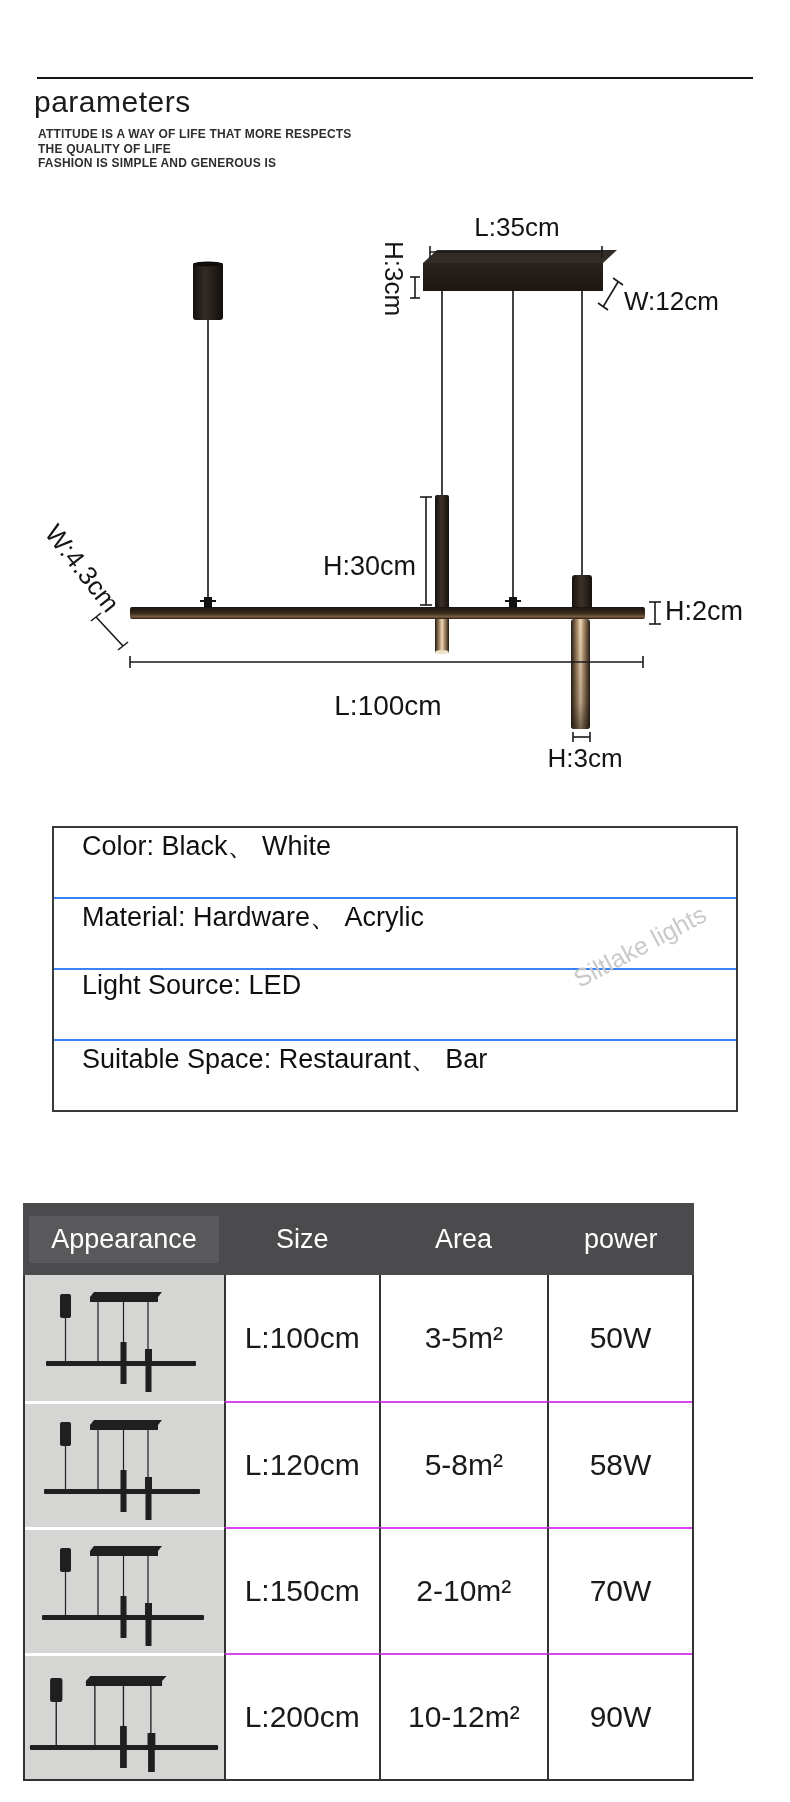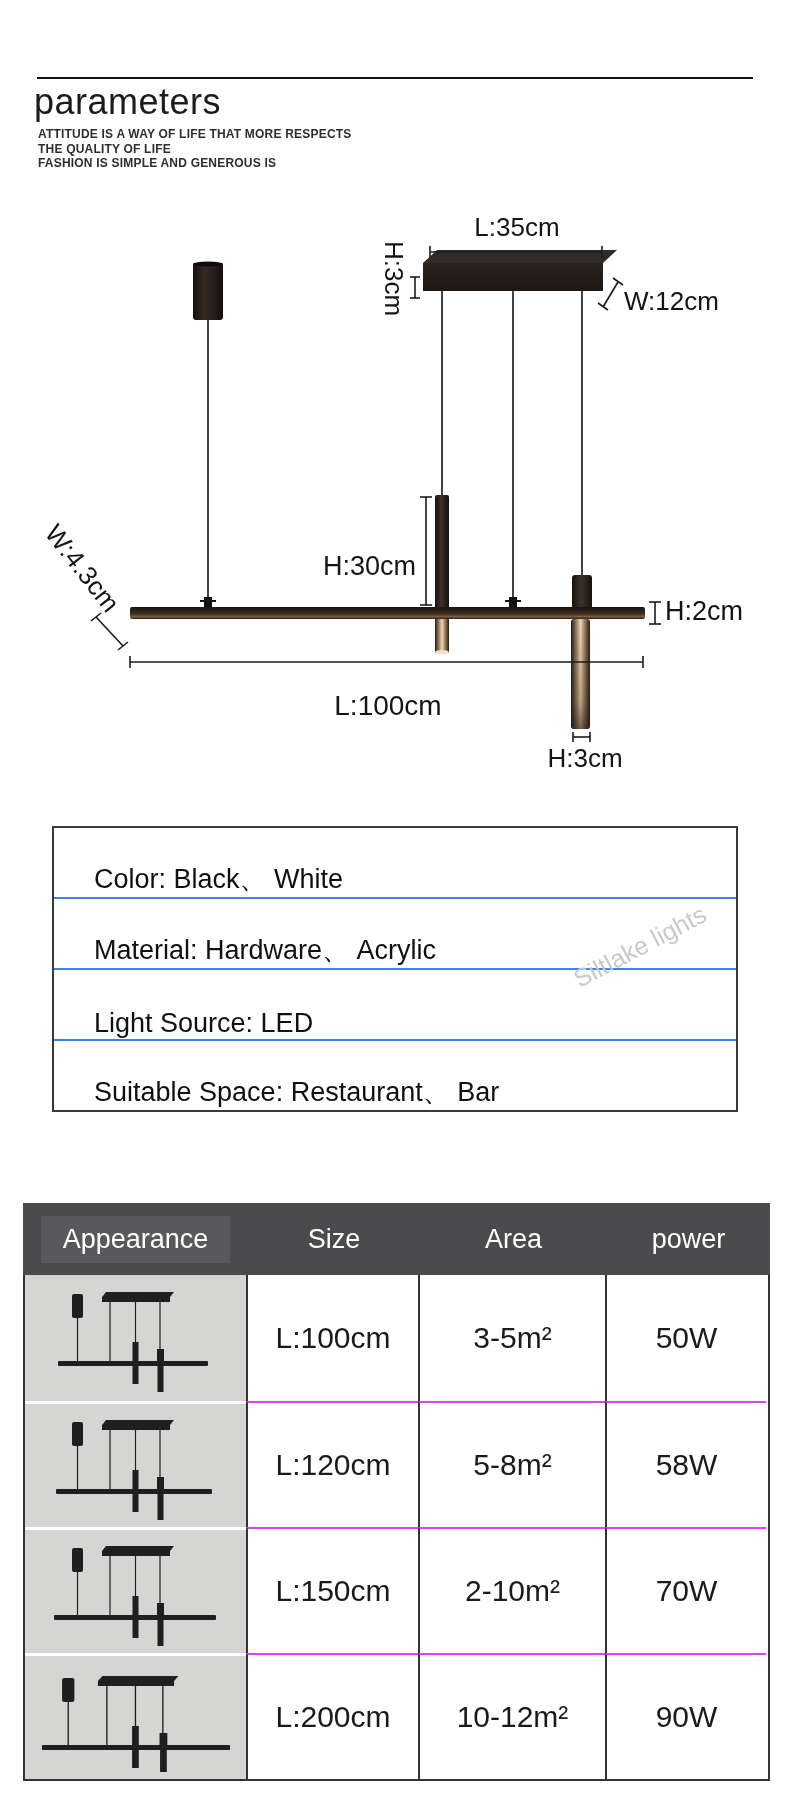--- a/index.html
+++ b/index.html
@@ -1,45 +1,45 @@
 <!DOCTYPE html>
 <html><head>
 <meta charset="utf-8">
 <style>
   html,body{margin:0;padding:0;background:#ffffff;}
   #page{position:relative;width:790px;height:1802px;background:#ffffff;overflow:hidden;
         font-family:"Liberation Sans","DejaVu Sans",sans-serif;color:#1a1a1a;}
 
   
   .top-rule{position:absolute;left:37px;top:77px;width:716px;height:2px;background:#141414;}
-  .page-title{position:absolute;left:34px;top:82px;font-size:36px;line-height:40px;color:#1b1b1b;
+  .page-title{position:absolute;left:34px;top:82px;font-size:30px;line-height:40px;color:#1b1b1b;
               letter-spacing:0.5px;}
   .subtitle{position:absolute;left:38px;top:127px;width:330px;font-size:12px;line-height:14.5px;
             font-weight:bold;color:#2e2e2e;letter-spacing:0.2px;}
 
   
   #diagram-svg{position:absolute;left:0;top:0;width:790px;height:800px;}
   .dim-label{position:absolute;font-size:26px;color:#141414;white-space:nowrap;}
   .dim-center{text-align:center;}
   .dim-right{text-align:right;}
   .rot90{transform:rotate(90deg);transform-origin:center center;}
   .rot52{transform:rotate(52deg);transform-origin:center center;}
 
   
   .spec-table{position:absolute;left:52px;top:826px;width:686px;height:286px;
               border:2px solid #3a3a3a;box-sizing:border-box;display:flex;flex-direction:column;}
-  .spec-row{flex:1;display:flex;align-items:flex-end;padding-left:40px;font-size:27px;color:#101010;}
+  .spec-row{flex:1;display:flex;align-items:flex-start;padding-left:28px;font-size:27px;color:#101010;}
   .spec-row + .spec-row{border-top:2px solid #3b82f6;}
 
   .watermark{position:absolute;left:550px;top:932px;width:180px;text-align:center;
              font-size:25px;color:#c9c9c9;transform:rotate(-28deg);transform-origin:center center;
              pointer-events:none;}
 
   
-  .size-table{position:absolute;left:23px;top:1203px;width:747px;}
+  .size-table{position:absolute;left:23px;top:1203px;width:671px;}
   .size-header{display:flex;height:72px;background:#4b4b4d;color:#ffffff;font-size:27px;}
   .size-header .hcell{display:flex;align-items:center;justify-content:center;}
   .hcell.c1{width:225px;}
   .hcell.c2{width:172px;}
   .hcell.c3{width:187px;}
   .hcell.c4{width:163px;}
   .appearance-hl{background:#59595c;padding:8px 22px;}
 
   .size-body{border:2px solid #333333;border-top:none;box-sizing:border-box;}
   .size-row{display:flex;height:126px;}

